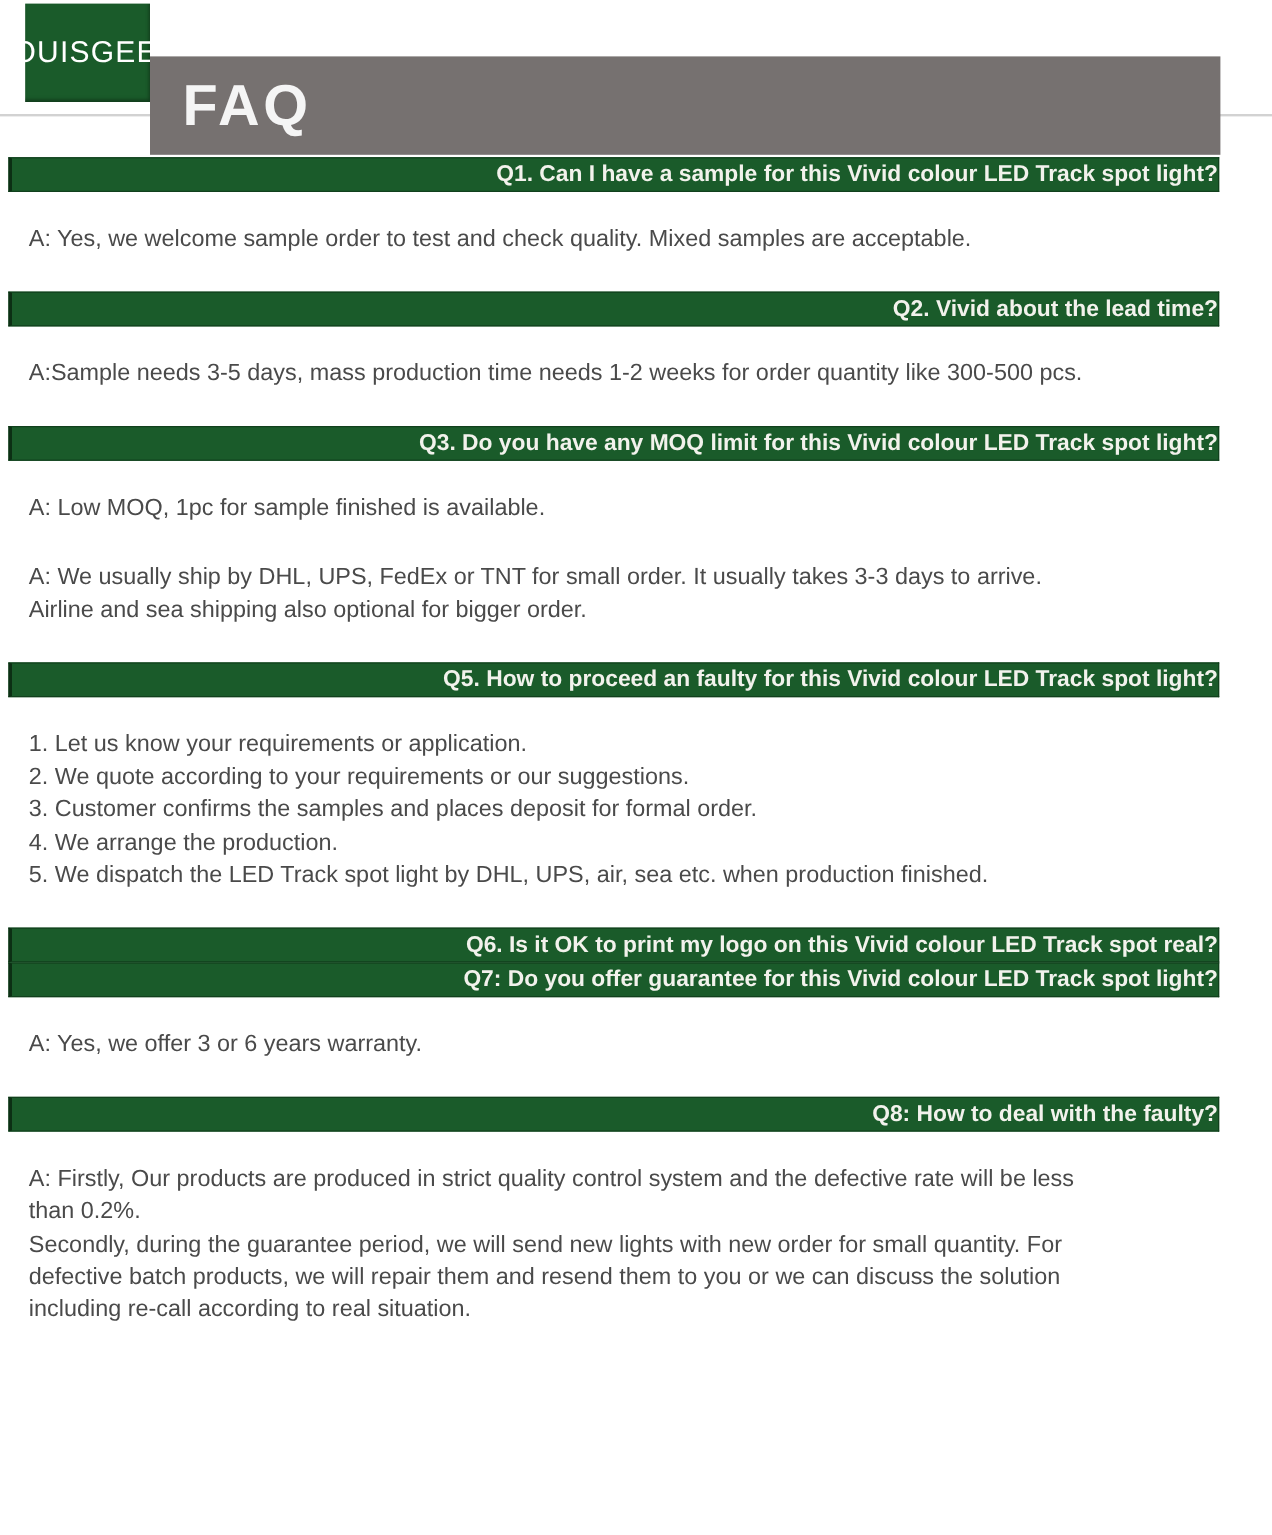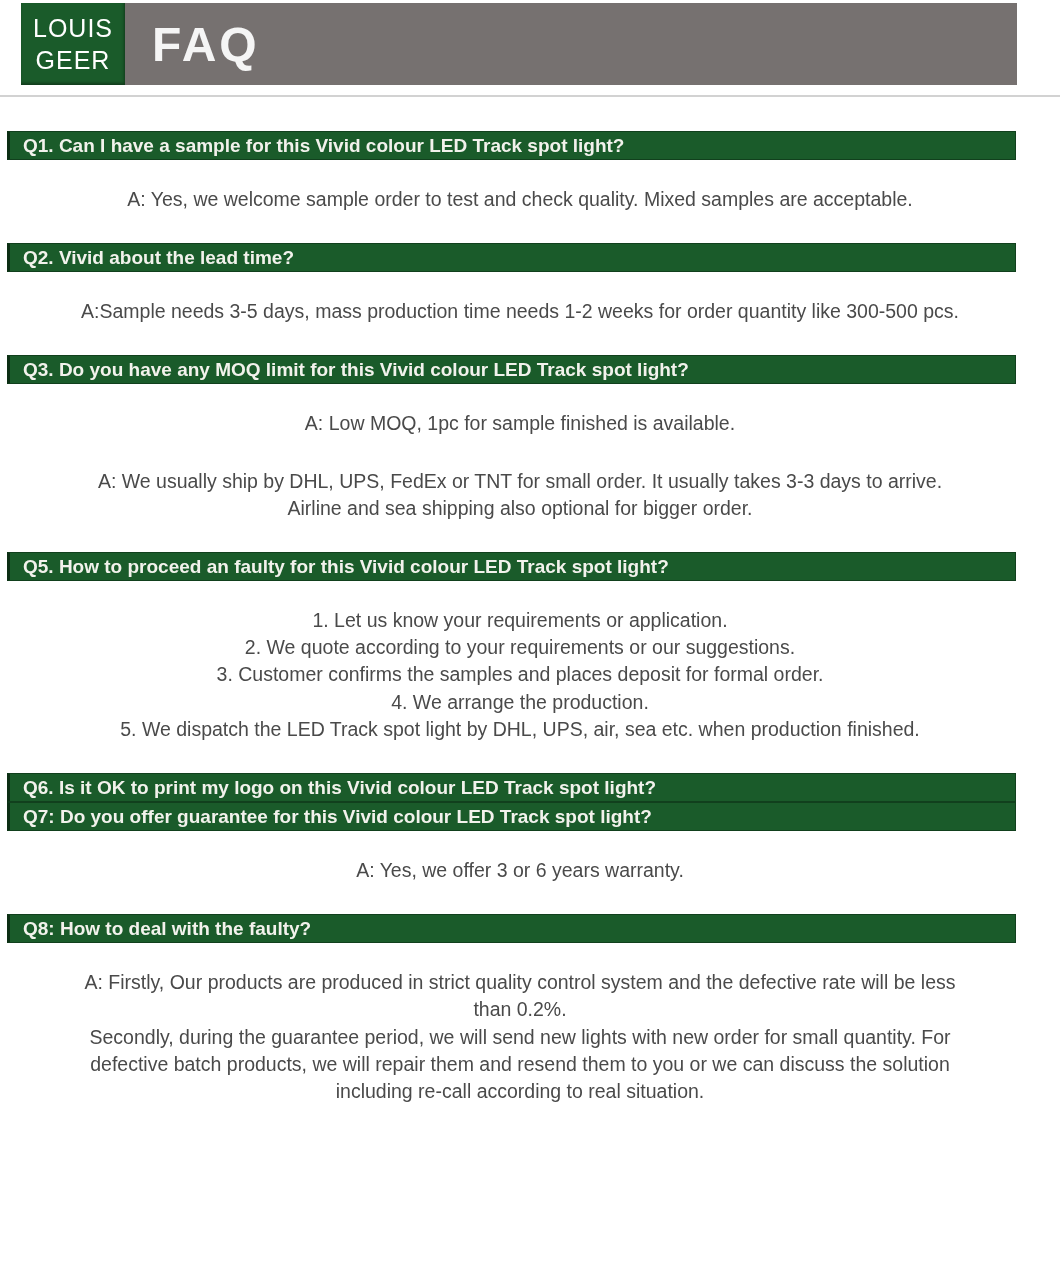--- a/index.html
+++ b/index.html
@@ -24,36 +24,37 @@
     margin: 3px 0 0 21px;
     height: 82px;
     width: 996px;
   }
   .logo-box {
     width: 104px;
     height: 82px;
     background: var(--bar-green);
     color: #ffffff;
     display: flex;
-    flex-direction: column;
+    flex-direction: row;
     align-items: center;
     justify-content: center;
     font-size: 25px;
     line-height: 32px;
     letter-spacing: 1px;
     box-shadow: inset -1px -2px 3px rgba(0,0,0,0.35);
     flex: 0 0 auto;
   }
   .title-bar {
     width: 892px;
     height: 82px;
     background: var(--header-gray);
     display: flex;
     align-items: center;
     flex: 0 0 auto;
+    margin-top: 44px;
   }
   .faq-title {
     color: #f5f5f5;
     font-weight: bold;
     font-size: 48px;
     letter-spacing: 3px;
     padding-left: 27px;
   }
   .header-divider {
     margin-top: 10px;
@@ -72,33 +73,33 @@
     box-sizing: border-box;
     height: 29px;
     background: var(--bar-green);
     border: 1px solid var(--bar-border);
     border-left: 3px solid var(--bar-border-dark);
     padding: 1px 0 0 13px;
     display: flex;
     align-items: center;
     white-space: nowrap;
     overflow: hidden;
+    justify-content: flex-end;
   }
   .qtext {
     color: var(--question-text);
     font-weight: bold;
     font-size: 19px;
   }
   .answer {
     margin: 26px 0 30px 17px;
     color: var(--answer-text);
     font-size: 19.5px;
     line-height: 27.2px;
     white-space: pre;
-    text-align: center;
   }
 </style>
 </head>
 <body style="--bar-green: #1a5b2a; --bar-border: #11401d; --bar-border-dark: #0c2f14; --header-gray: #767170; --divider-gray: #d2d2d2; --question-text: #f2f2ec; --answer-text: #4a4a4a;">
 
 <header class="header-row">
   <div class="logo-box">
     <span>LOUIS</span>
     <span>GEER</span>
   </div>
@@ -142,21 +143,21 @@
     </div>
     <div class="answer">1. Let us know your requirements or application.
 2. We quote according to your requirements or our suggestions.
 3. Customer confirms the samples and places deposit for formal order.
 4. We arrange the production.
 5. We dispatch the LED Track spot light by DHL, UPS, air, sea etc. when production finished.</div>
   </section>
 
   <section class="qa">
     <div class="qbar">
-      <span class="qtext">Q6. Is it OK to print my logo on this Vivid colour LED Track spot light?</span>
+      <span class="qtext">Q6. Is it OK to print my logo on this Vivid colour LED Track spot real?</span>
     </div>
   </section>
 
   <section class="qa">
     <div class="qbar">
       <span class="qtext">Q7: Do you offer guarantee for this Vivid colour LED Track spot light?</span>
     </div>
     <div class="answer">A: Yes, we offer 3 or 6 years warranty.</div>
   </section>
 

